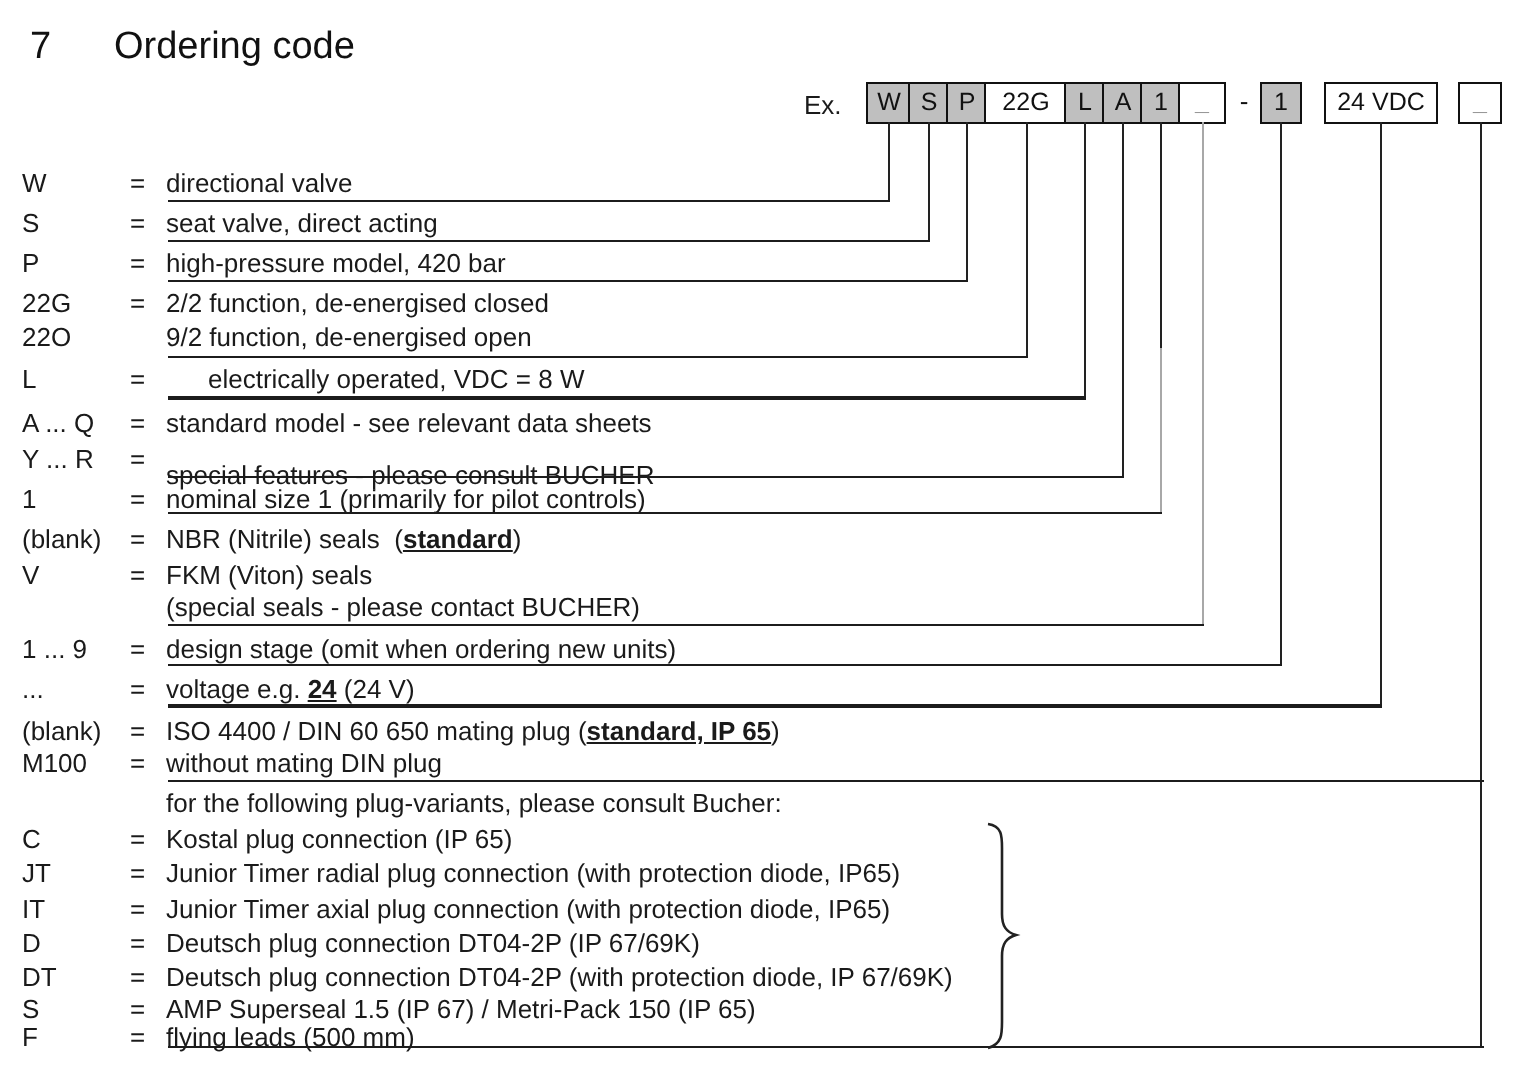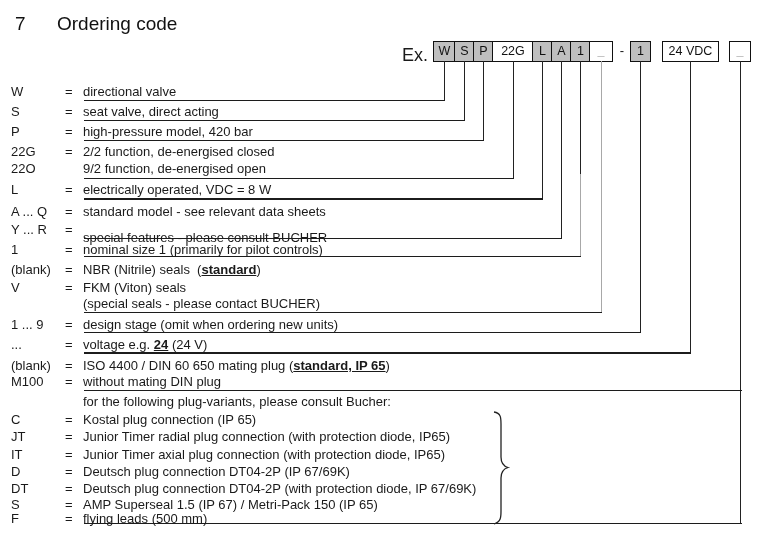--- a/index.html
+++ b/index.html
@@ -3,21 +3,21 @@
 <meta charset="utf-8">
 <style>
   html,body{margin:0;padding:0;background:#fff;}
   .page{
     position:relative;width:762px;height:543px;background:#ffffff;overflow:hidden;
     font-family:"Liberation Sans","DejaVu Sans",sans-serif;color:#1a1a1a;
   }
   .title{position:absolute;top:13px;font-size:19px;font-weight:400;color:#111;white-space:nowrap;}
   .title-num{left:15px;}
   .title-text{left:57px;}
-  .ex-label{position:absolute;left:402px;top:45px;font-size:18px;}
+  .ex-label{position:absolute;left:402px;top:45px;font-size:13px;}
   
   .cbox{
     position:absolute;top:41px;height:21px;box-sizing:border-box;
     border:1.5px solid #111;background:#fff;
     font-size:12.5px;line-height:18px;text-align:center;color:#111;white-space:nowrap;
   }
   .cbox.filled{background:#bfbfbf;}
   .cbox.ph{color:#8f8f8f;font-weight:700;}
   .sep{position:absolute;top:41px;height:21px;line-height:19px;text-align:center;font-size:13px;color:#111;}
   
@@ -78,21 +78,21 @@
       <div class="rtext" style="top: 124px;">high-pressure model, 420 bar</div>
       <div class="uline" style="left: 84px; top: 139.5px; width: 400px;"></div>
       <div class="rcode" style="top: 144px;">22G</div>
       <div class="req" style="top: 144px;">=</div>
       <div class="rtext" style="top: 144px;">2/2 function, de-energised closed</div>
       <div class="rcode" style="top: 161px;">22O</div>
       <div class="rtext" style="top: 161px;">9/2 function, de-energised open</div>
       <div class="uline" style="left: 84px; top: 177.5px; width: 430px;"></div>
       <div class="rcode" style="top: 182px;">L</div>
       <div class="req" style="top: 182px;">=</div>
-      <div class="rtext" style="top: 182px;">electrically operated, VDC = 8 W</div>
+      <div class="rtext" style="top: 182px; margin-left: 21px;">electrically operated, VDC = 8 W</div>
       <div class="uline" style="left: 84px; top: 198px; width: 459px;"></div>
       <div class="rcode" style="top: 204px;">A ... Q</div>
       <div class="req" style="top: 204px;">=</div>
       <div class="rtext" style="top: 204px;">standard model - see relevant data sheets</div>
       <div class="rcode" style="top: 222px;">Y ... R</div>
       <div class="req" style="top: 222px;">=</div>
       <div class="rtext" style="top: 230px;">special features - please consult BUCHER</div>
       <div class="uline" style="left: 84px; top: 237.5px; width: 478px;"></div>
       <div class="rcode" style="top: 242px;">1</div>
       <div class="req" style="top: 242px;">=</div>

